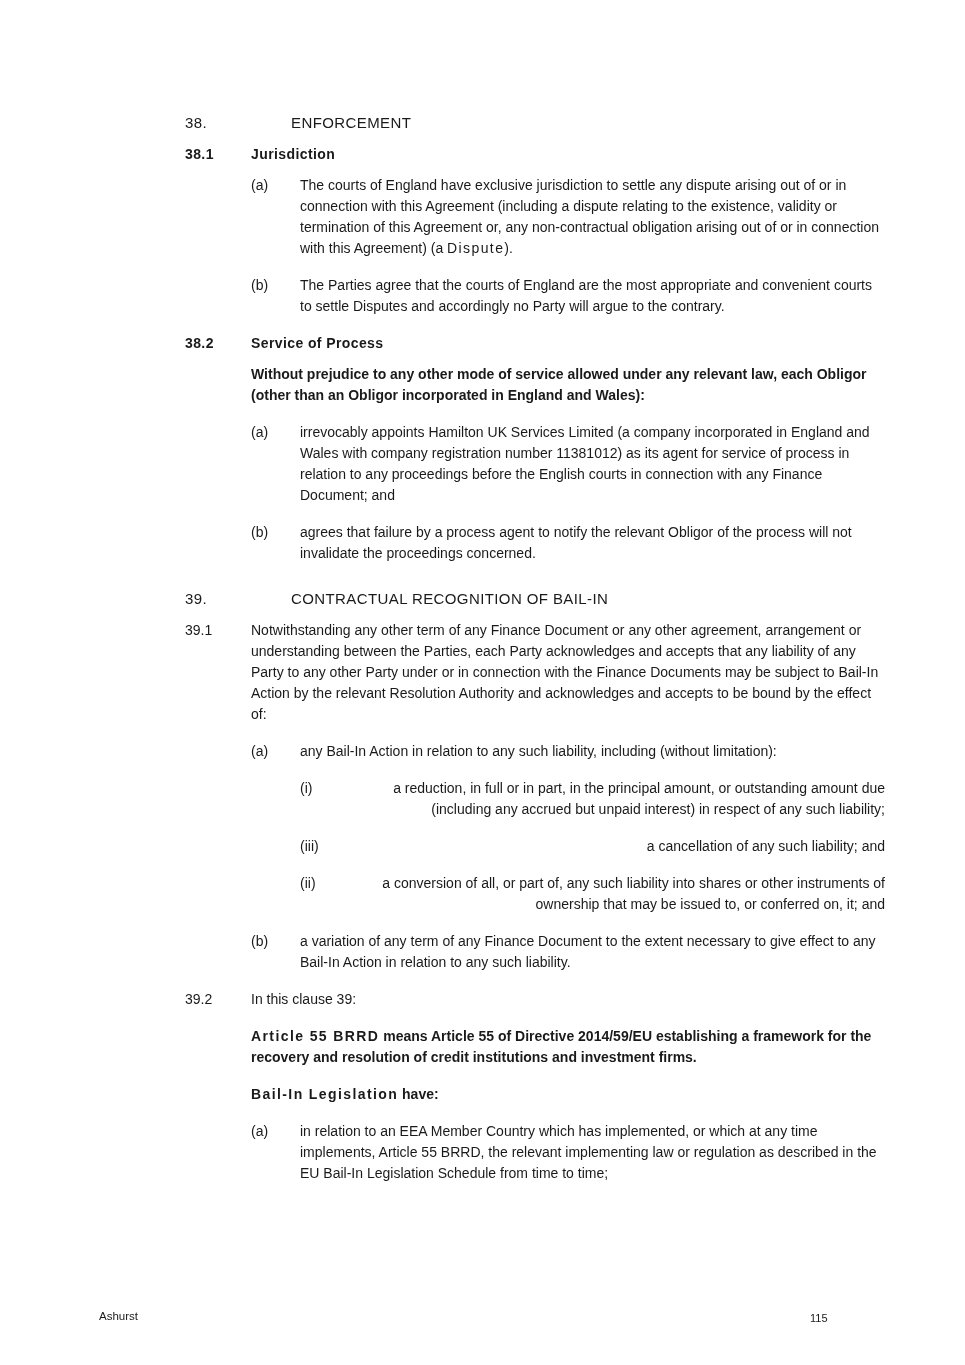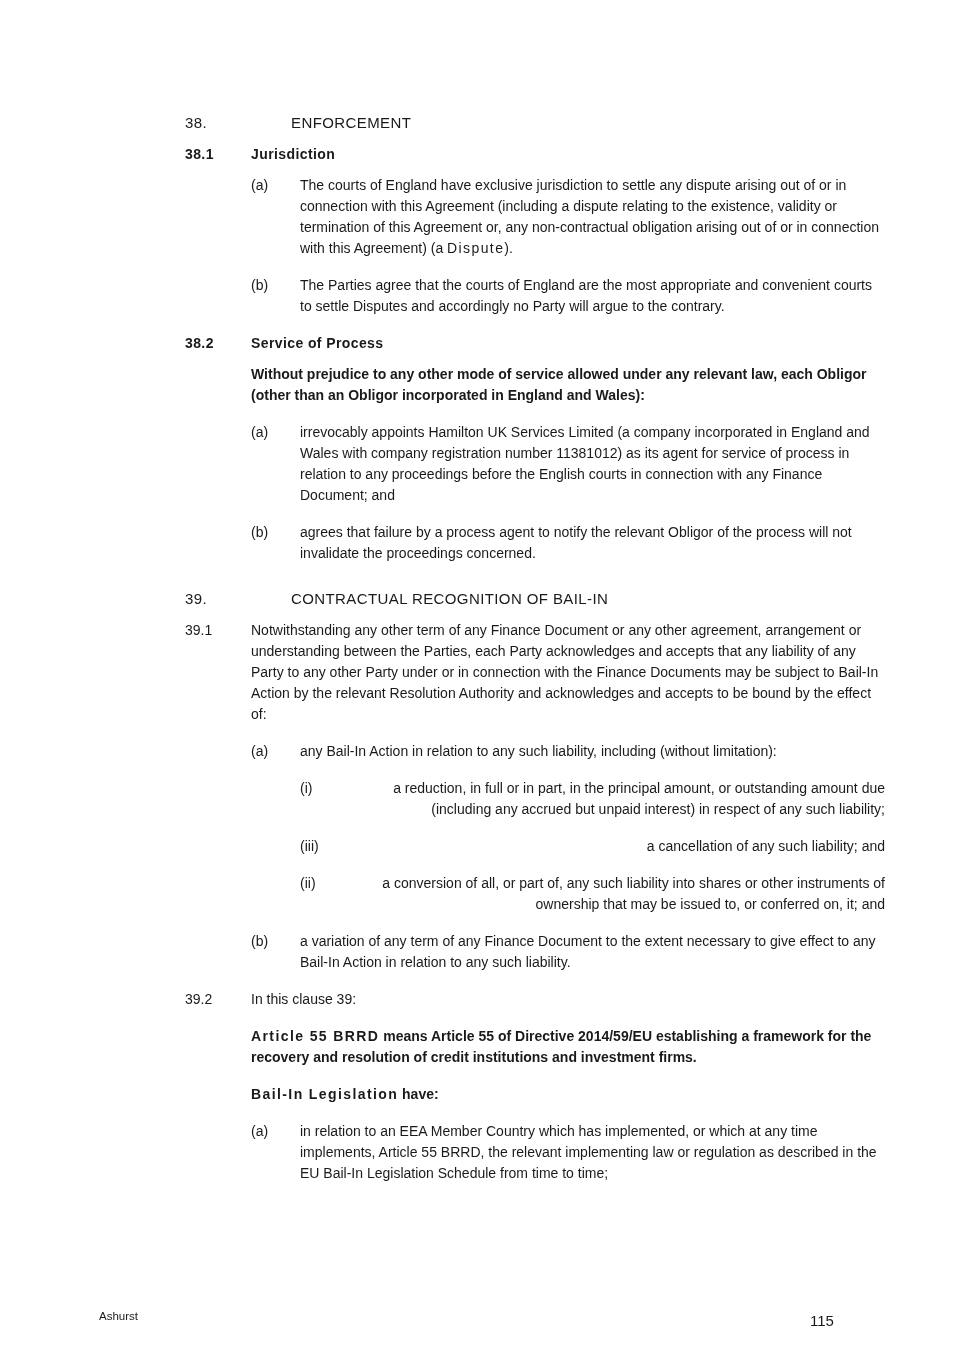--- a/index.html
+++ b/index.html
@@ -66,21 +66,21 @@
     left: 83px;
     top: 1310px;
     font-size: 11.5px;
     color: #1a1a1a;
     margin-left: 16px;
   }
   .footer-page {
     position: absolute;
     left: 810px;
     top: 1312px;
-    font-size: 15px;
+    font-size: 11px;
     color: #1a1a1a;
   }
 </style>
 </head>
 <body>
 
 <div class="page">
   <div class="content">
 
     <div class="row h1 first">

